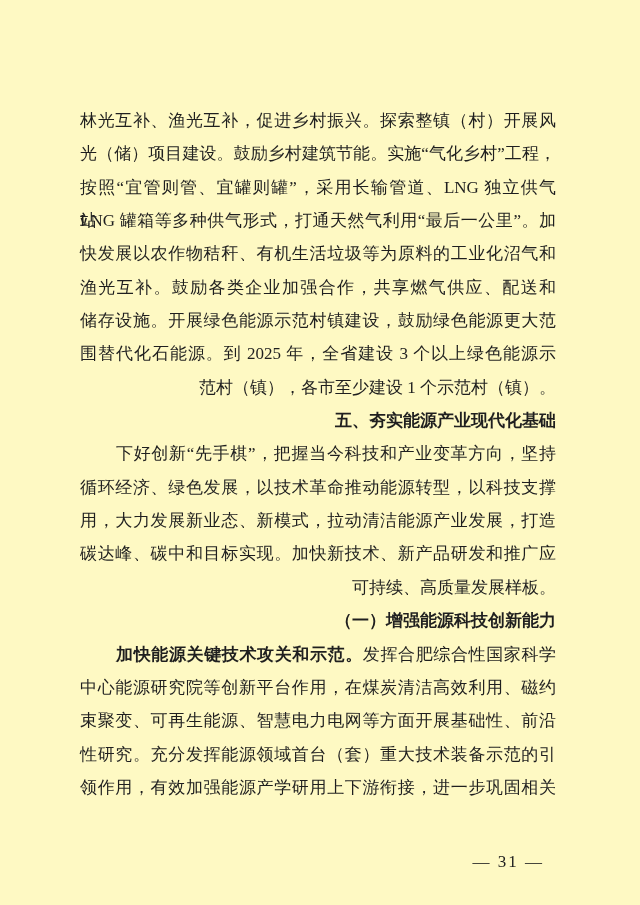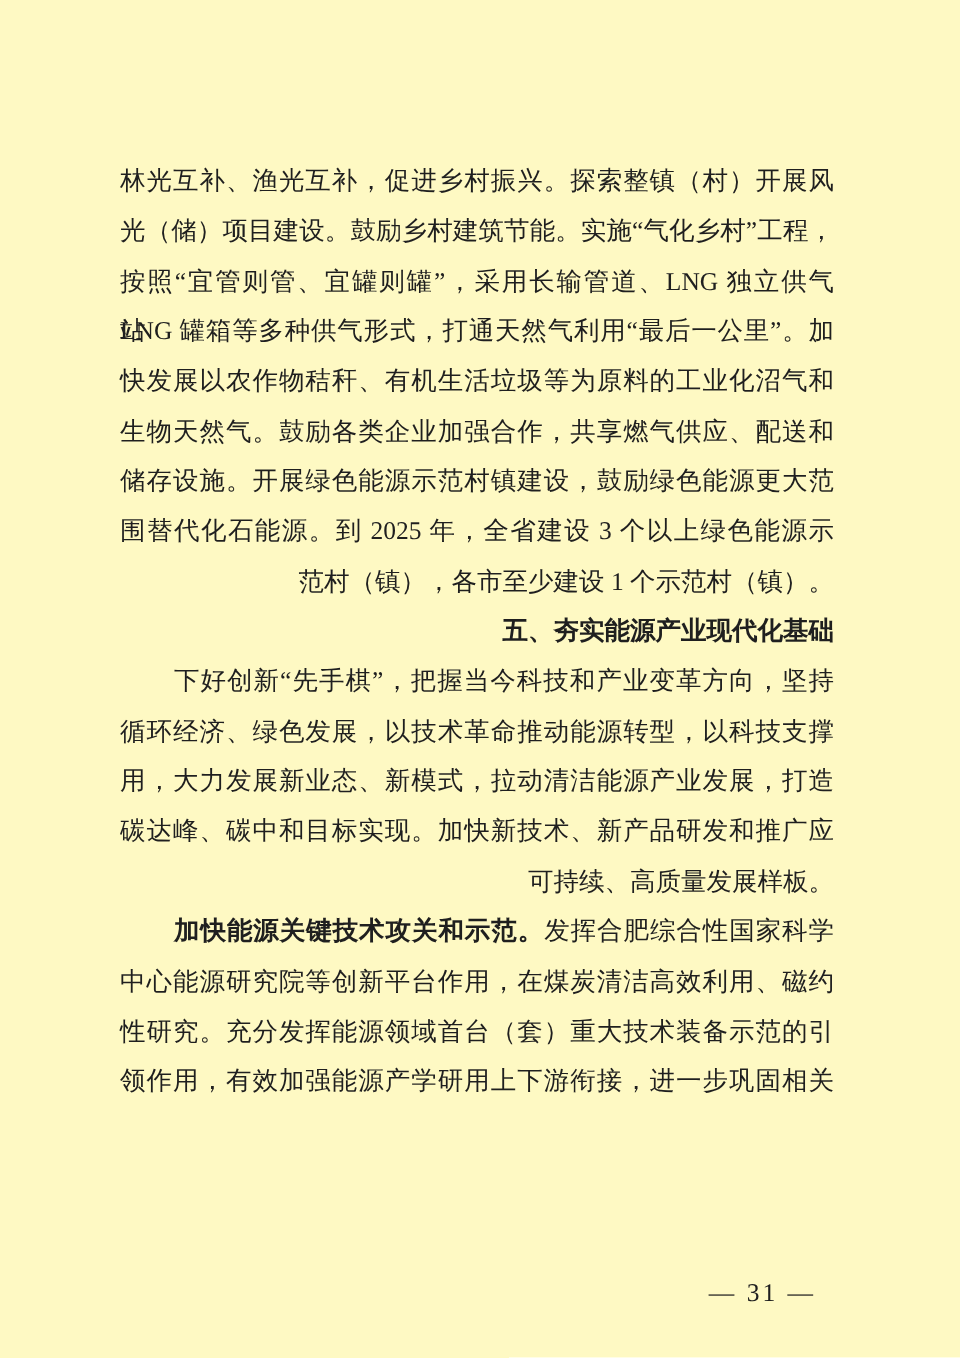--- a/index.html
+++ b/index.html
@@ -53,29 +53,31 @@
 </head>
 <body>
 
 <div class="page">
   <div class="text-block">
       <div class="line fill"><span class="seg">林光互补、渔光互补，促进乡村振兴。探索整镇（村）开展风</span></div>
       <div class="line fill"><span class="seg">光（储）项目建设。鼓励乡村建筑节能。实施“气化乡村”工程，</span></div>
       <div class="line fill"><span class="seg">按照“宜管则管、宜罐则罐”，采用长输管道、LNG 独立供气站、</span></div>
       <div class="line fill"><span class="seg">LNG 罐箱等多种供气形式，打通天然气利用“最后一公里”。加</span></div>
       <div class="line fill"><span class="seg">快发展以农作物秸秆、有机生活垃圾等为原料的工业化沼气和</span></div>
-      <div class="line fill"><span class="seg">生物天然气。鼓励各类企业加强合作，共享燃气供应、配送和</span></div>
+      <div class="line fill"><span class="seg">渔光互补。鼓励各类企业加强合作，共享燃气供应、配送和</span></div>
       <div class="line fill"><span class="seg">储存设施。开展绿色能源示范村镇建设，鼓励绿色能源更大范</span></div>
       <div class="line fill"><span class="seg">围替代化石能源。到 2025 年，全省建设 3 个以上绿色能源示</span></div>
       <div class="line"><span class="seg">范村（镇），各市至少建设 1 个示范村（镇）。</span></div>
       <div class="line heading indent">五、夯实能源产业现代化基础</div>
       <div class="line indent fill"><span class="seg">下好创新“先手棋”，把握当今科技和产业变革方向，坚持</span></div>
       <div class="line fill"><span class="seg">循环经济、绿色发展，以技术革命推动能源转型，以科技支撑</span></div>
       <div class="line fill"><span class="seg">用，大力发展新业态、新模式，拉动清洁能源产业发展，打造</span></div>
       <div class="line fill"><span class="seg">碳达峰、碳中和目标实现。加快新技术、新产品研发和推广应</span></div>
       <div class="line"><span class="seg">可持续、高质量发展样板。</span></div>
+      <div class="line heading indent">（一）增强能源科技创新能力</div>
       <div class="line indent fill"><span class="seg bold">加快能源关键技术攻关和示范。</span><span class="seg">发挥合肥综合性国家科学</span></div>
       <div class="line fill"><span class="seg">中心能源研究院等创新平台作用，在煤炭清洁高效利用、磁约</span></div>
+      <div class="line fill"><span class="seg">束聚变、可再生能源、智慧电力电网等方面开展基础性、前沿</span></div>
       <div class="line fill"><span class="seg">性研究。充分发挥能源领域首台（套）重大技术装备示范的引</span></div>
       <div class="line fill"><span class="seg">领作用，有效加强能源产学研用上下游衔接，进一步巩固相关</span></div>
     </div>
   <div class="page-number">— 31 —</div>
 </div>
 
 </body></html>

